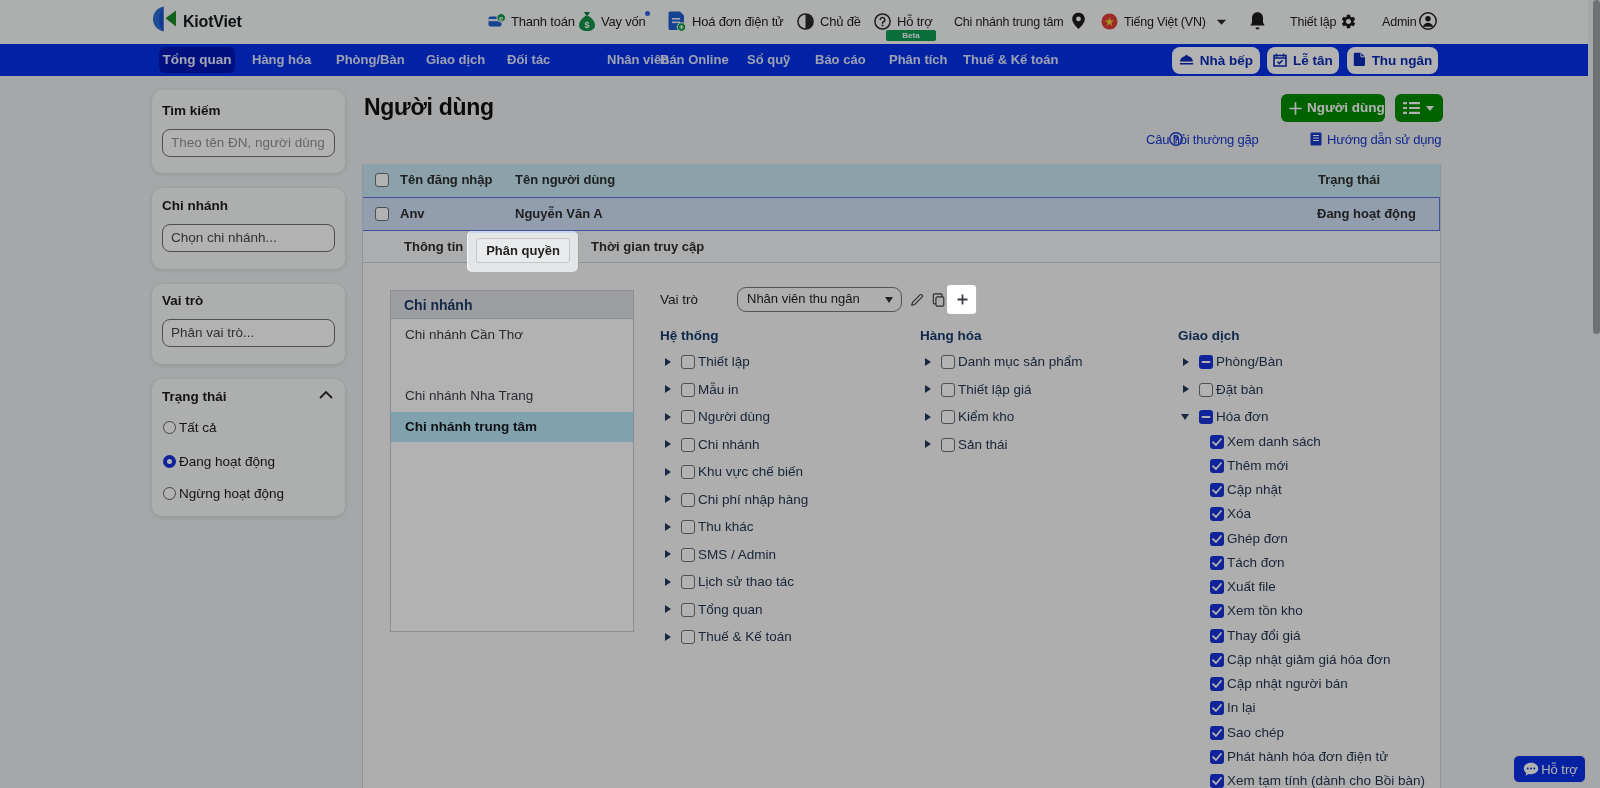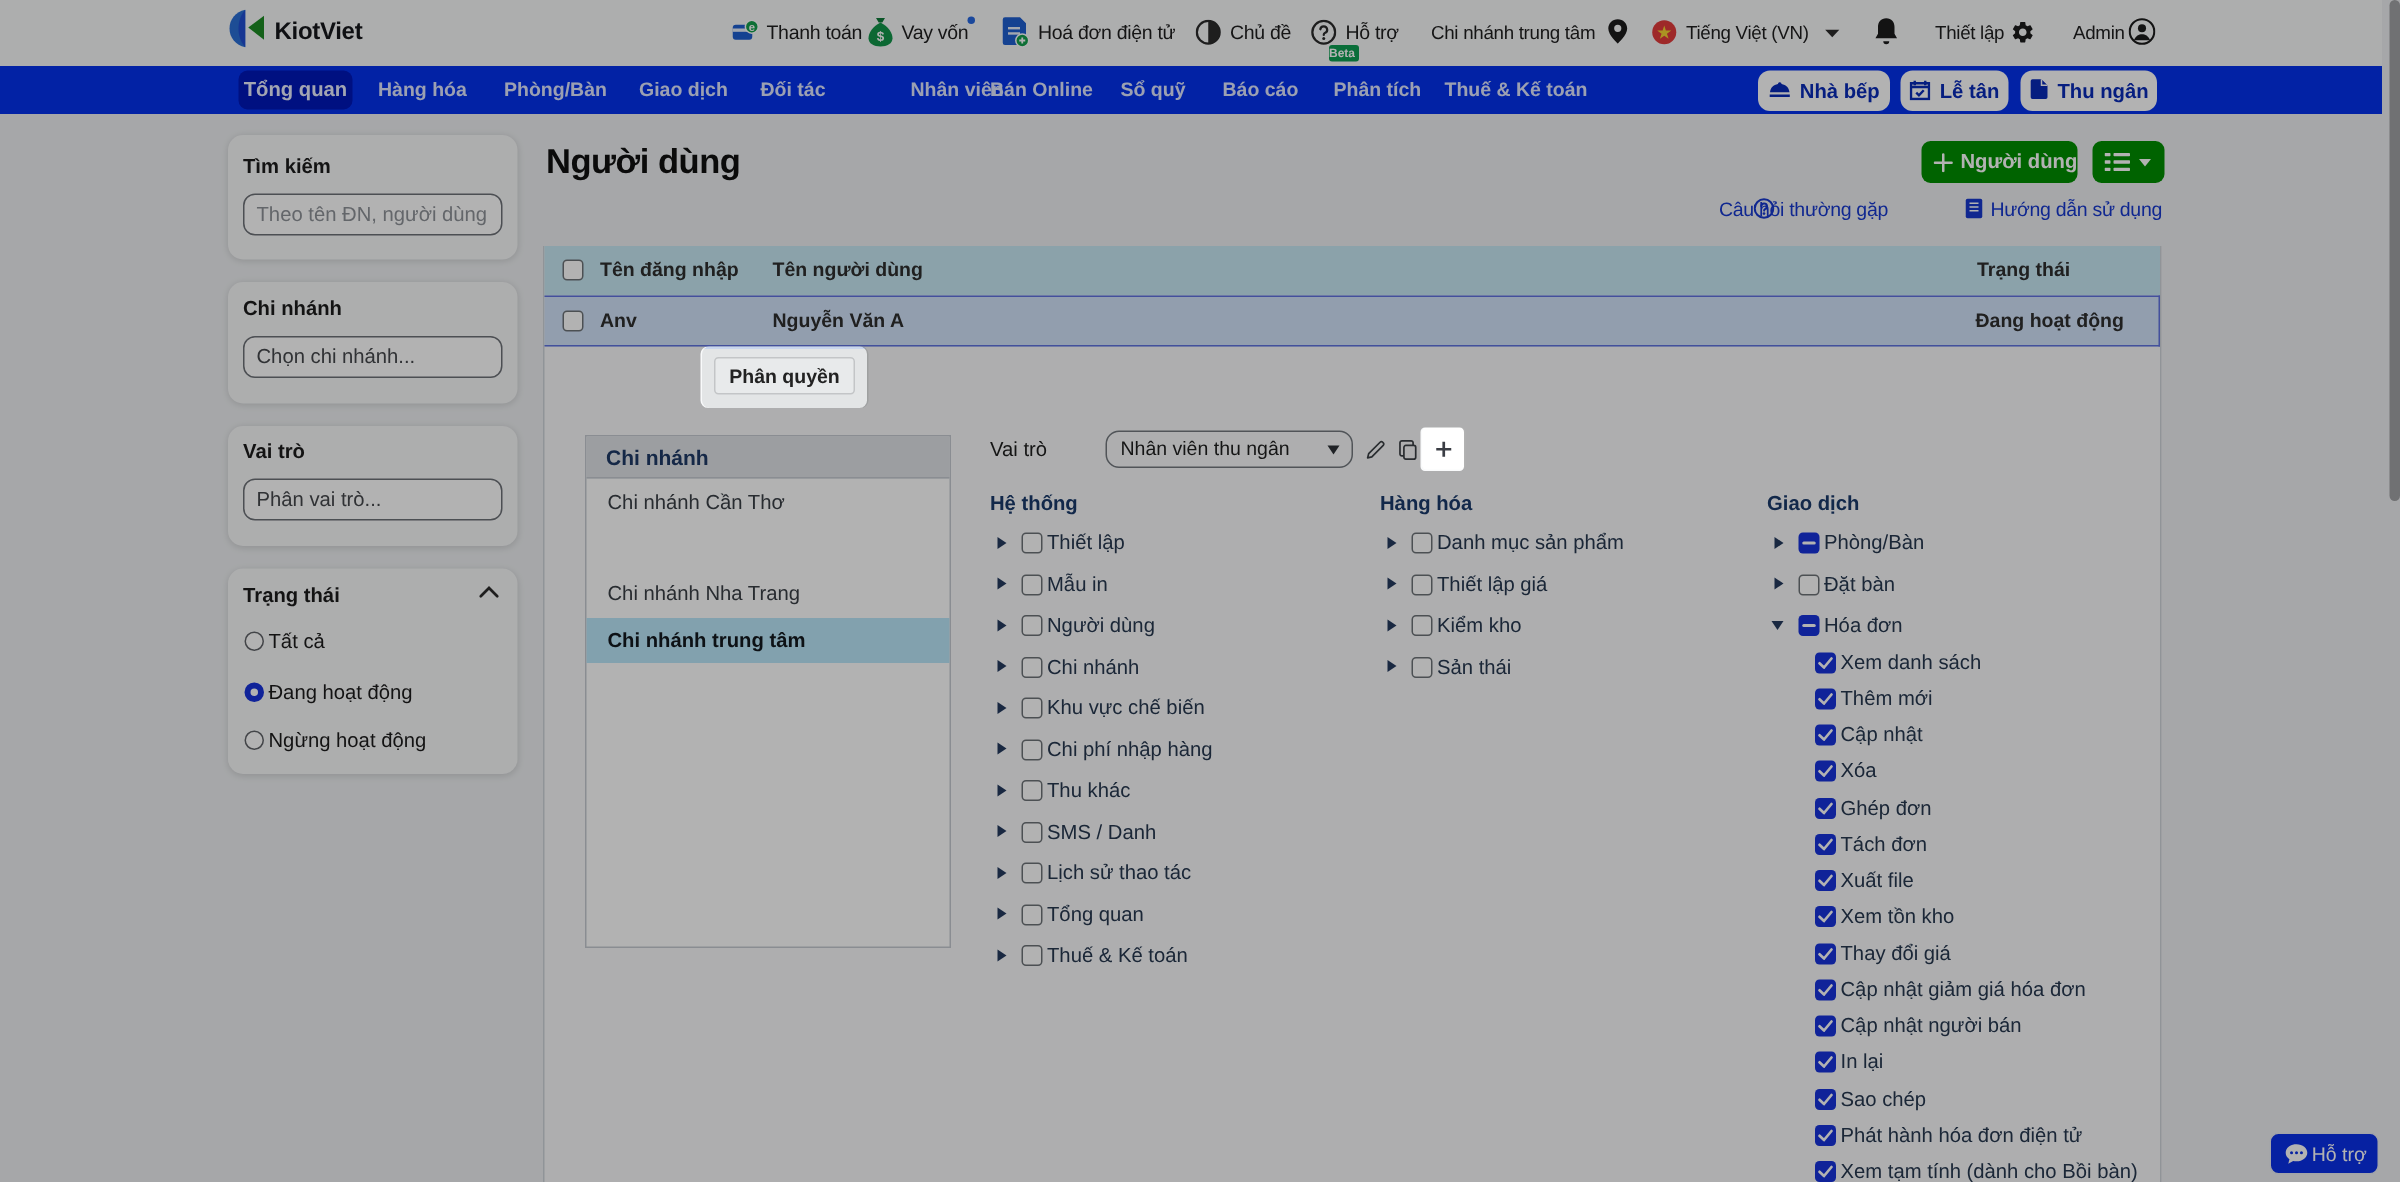--- a/index.html
+++ b/index.html
@@ -99,21 +99,21 @@
     <path d="M8.5 1 A7.5 7.5 0 0 1 8.5 16 Z" fill="#2b2b2b"></path>
   </svg>
   <div class="tb-item" style="left:820px; font-size:13px;">Chủ đề</div>
 
   <svg style="position:absolute; left:874px; top:13px;" width="17" height="17" viewBox="0 0 17 17">
     <circle cx="8.5" cy="8.5" r="7.6" fill="none" stroke="#2b2b2b" stroke-width="1.5"></circle>
     <path d="M6.2 6.5 a2.3 2.3 0 1 1 3 2.5 c-0.6 0.3 -0.7 0.6 -0.7 1.3" fill="none" stroke="#2b2b2b" stroke-width="1.5" stroke-linecap="round"></path>
     <circle cx="8.5" cy="12.6" r="1" fill="#2b2b2b"></circle>
   </svg>
   <div class="tb-item" style="left:897px; font-size:13px;">Hỗ trợ</div>
-  <div style="position:absolute; left:886px; top:30px; width:20px; height:11px; background:#0d9e52; border-radius:2px; color:#fff; font-size:8px; font-weight:bold; text-align:left; line-height:11px;">Beta</div>
+  <div style="position:absolute; left:886px; top:30px; width:50px; height:11px; background:#0d9e52; border-radius:2px; color:#fff; font-size:8px; font-weight:bold; text-align:center; line-height:11px;">Beta</div>
 
   <div class="tb-item" style="left:954px;">Chi nhánh trung tâm</div>
   <svg style="position:absolute; left:1071px; top:12px;" width="15" height="18" viewBox="0 0 15 18">
     <path d="M7.5 0.8 C3.9 0.8 1.2 3.5 1.2 7 C1.2 11.5 7.5 17 7.5 17 C7.5 17 13.8 11.5 13.8 7 C13.8 3.5 11.1 0.8 7.5 0.8 Z M7.5 9.3 A2.4 2.4 0 1 1 7.5 4.5 A2.4 2.4 0 0 1 7.5 9.3 Z" fill="#1c1c1c"></path>
   </svg>
 
   <svg style="position:absolute; left:1101px; top:13px;" width="17" height="17" viewBox="0 0 17 17">
     <circle cx="8.5" cy="8.5" r="8" fill="#e23c3c"></circle>
     <path d="M8.5 4 L9.6 7.4 H13.2 L10.3 9.5 L11.4 12.9 L8.5 10.8 L5.6 12.9 L6.7 9.5 L3.8 7.4 H7.4 Z" fill="#f5d431"></path>
   </svg>
@@ -227,20 +227,24 @@
     <div class="cbx" style="left:12px; top:9px;"></div>
     <div class="tabtxt" style="left:37px; top:0;">Tên đăng nhập</div>
     <div class="tabtxt" style="left:152px; top:0;">Tên người dùng</div>
     <div class="tabtxt" style="left:955px; top:0;">Trạng thái</div>
   </div>
   <div id="trow">
     <div class="cbx" style="left:12px; top:9px;"></div>
     <div class="tabtxt" style="left:37px;">Anv</div>
     <div class="tabtxt" style="left:152px;">Nguyễn Văn A</div>
     <div class="tabtxt" style="left:954px;">Đang hoạt động</div>
+  </div>
+  <div id="tabstrip">
+    <div class="tabtxt" style="left:41px;">Thông tin</div>
+    <div class="tabtxt" style="left:228px;">Thời gian truy cập</div>
   </div>
 
   <div class="stage" style="left:105px; top:67px; width:111px; height:41px; border-radius:5px; background:linear-gradient(#c9d6ee 0, #c9d6ee 1.5px, #e3e5e6 1.5px);"></div>
   <div style="position:absolute; left:113px; top:74px; width:94px; height:25px; background:#e8eaeb; border:1px solid #c3c5c7; border-radius:3px; z-index:41; text-align:center; line-height:24px; font-size:13px; font-weight:bold; color:#222;">Phân quyền</div>
 
   <div id="branchbox">
     <div id="branchhead">Chi nhánh</div>
     <div class="branchitem" style="top:29px;">Chi nhánh Cần Thơ</div>
     <div class="branchitem" style="top:90px;">Chi nhánh Nha Trang</div>
     <div class="branchitem" style="top:121px; background:#bae7f9; font-weight:bold; color:#14191f;">Chi nhánh trung tâm</div>
@@ -281,21 +285,21 @@
       <div class="cbx" style="left:318px; top:301px;"></div>
       <div class="tlabel" style="left:335px; top:300px;">Khu vực chế biến</div>
       <div class="tri" style="left:302px; top:331px;"></div>
       <div class="cbx" style="left:318px; top:328.5px;"></div>
       <div class="tlabel" style="left:335px; top:327.5px;">Chi phí nhập hàng</div>
       <div class="tri" style="left:302px; top:358.5px;"></div>
       <div class="cbx" style="left:318px; top:356px;"></div>
       <div class="tlabel" style="left:335px; top:355px;">Thu khác</div>
       <div class="tri" style="left:302px; top:386px;"></div>
       <div class="cbx" style="left:318px; top:383.5px;"></div>
-      <div class="tlabel" style="left:335px; top:382.5px;">SMS / Danh</div>
+      <div class="tlabel" style="left:335px; top:382.5px;">SMS / Admin</div>
       <div class="tri" style="left:302px; top:413.5px;"></div>
       <div class="cbx" style="left:318px; top:411px;"></div>
       <div class="tlabel" style="left:335px; top:410px;">Lịch sử thao tác</div>
       <div class="tri" style="left:302px; top:441px;"></div>
       <div class="cbx" style="left:318px; top:438.5px;"></div>
       <div class="tlabel" style="left:335px; top:437.5px;">Tổng quan</div>
       <div class="tri" style="left:302px; top:468.5px;"></div>
       <div class="cbx" style="left:318px; top:466px;"></div>
       <div class="tlabel" style="left:335px; top:465px;">Thuế &amp; Kế toán</div>
       <div class="tri" style="left:562px; top:193.5px;"></div>

